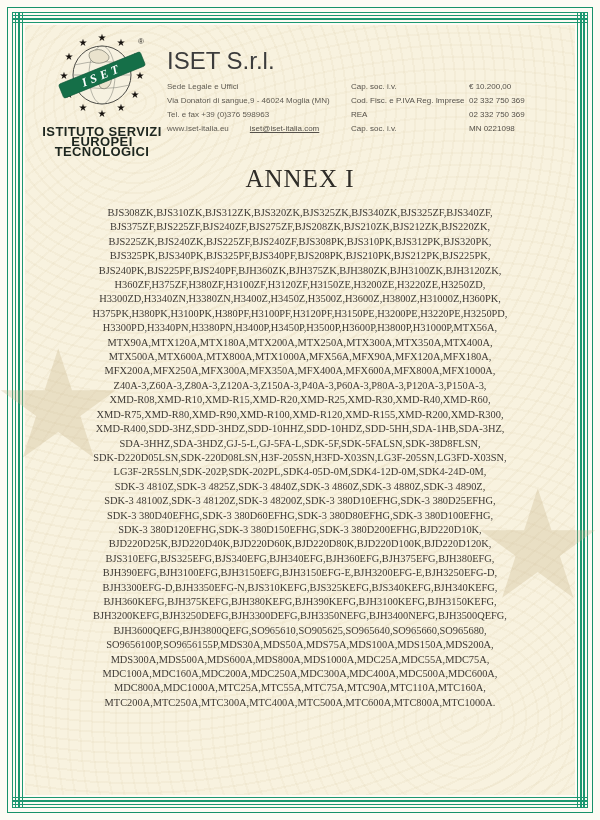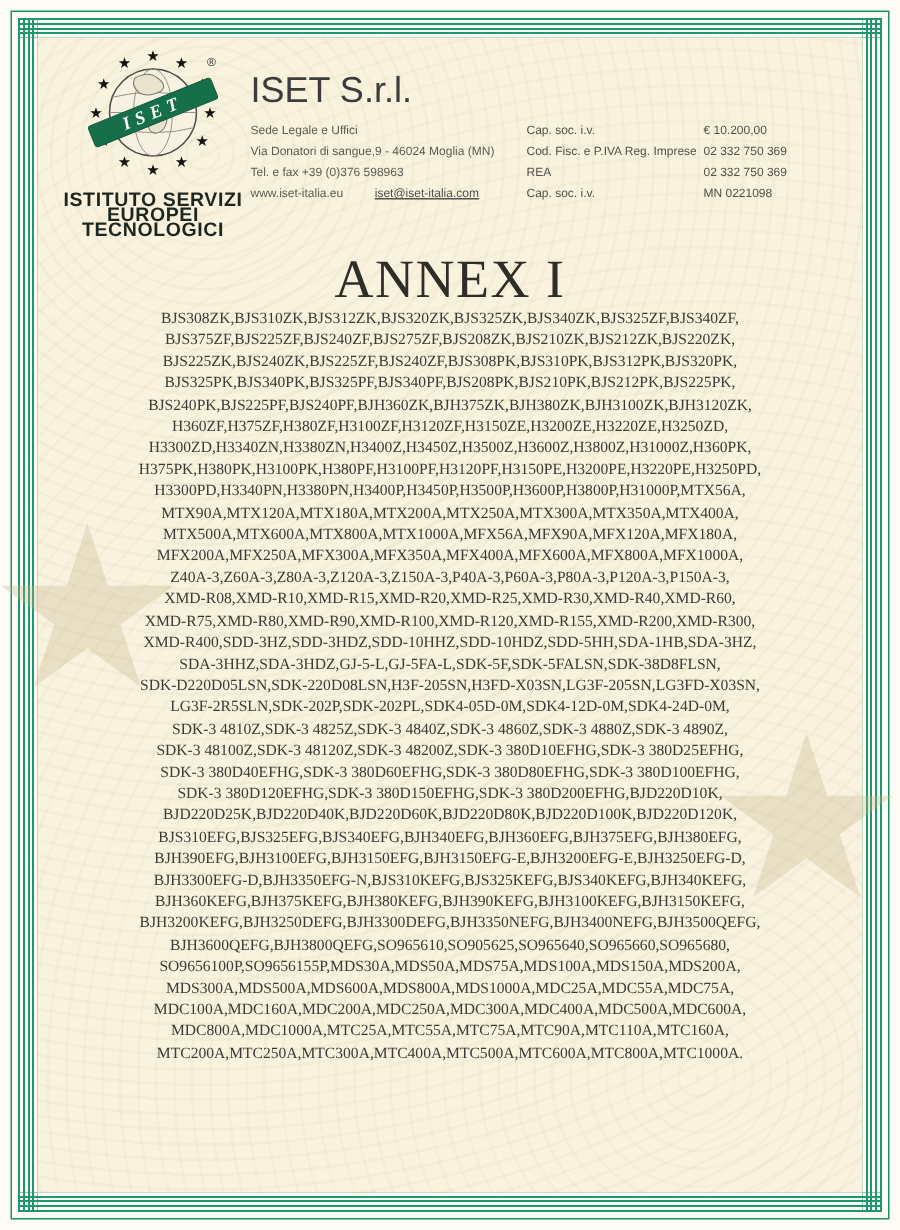--- a/index.html
+++ b/index.html
@@ -43,21 +43,21 @@
   .addr-line{line-height:14px;white-space:nowrap;}
   .contact .email{text-decoration:underline;margin-left:9px;color:#55514a;padding-left:12px;}
 
   .registry{position:absolute;left:326px;top:55px;width:218px;font-size:8px;color:#55514a;z-index:1;}
   .reg-row{display:flex;line-height:14px;}
   .reg-label{width:118px;flex:none;}
   .reg-value{flex:1;}
 
   
   .title{position:absolute;left:0;right:0;top:140px;text-align:center;
-    font-family:"Liberation Serif", serif;font-size:36px;letter-spacing:1px;color:#2f2d28;z-index:1;}
+    font-family:"Liberation Serif", serif;font-size:25px;letter-spacing:1px;color:#2f2d28;z-index:1;}
   .codes{position:absolute;left:20px;right:20px;top:181px;text-align:center;
     font-family:Liberation Serif, serif;font-size:10.4px;color:#3e3a35;z-index:1;}
   .code-line{white-space:nowrap;line-height:14.4px;}
 </style>
 </head>
 <body>
 
 <div class="page">
   <div class="frame-line"></div>
   <div class="band band-top"></div>

